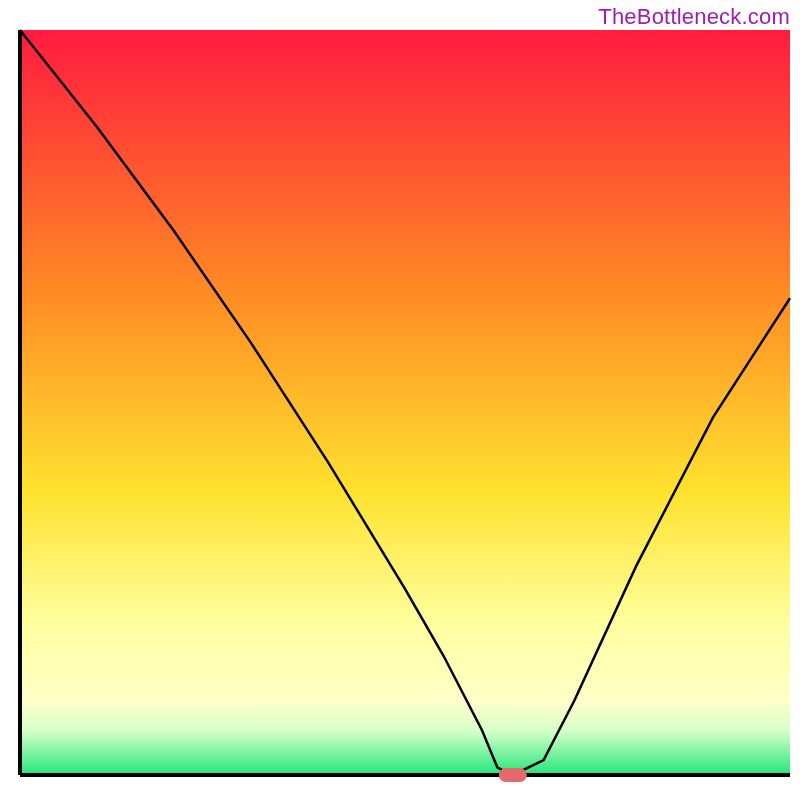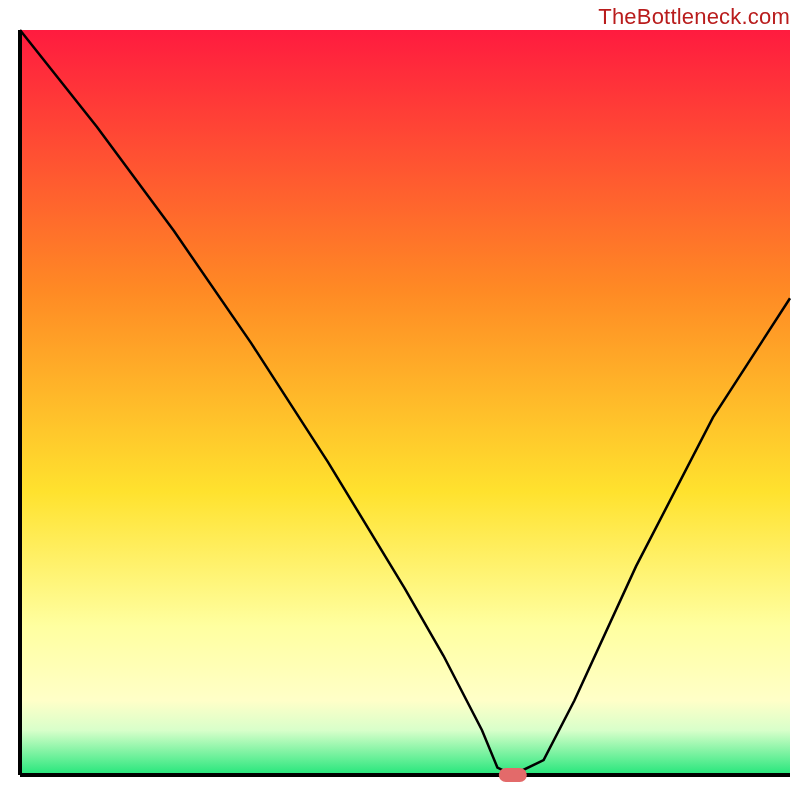--- a/index.html
+++ b/index.html
@@ -12,21 +12,21 @@
   }
   .chart-wrap {
     position: relative;
     width: 800px;
     height: 800px;
   }
   .watermark {
     position: absolute;
     top: 4px;
     right: 10px;
-    color: #b91c1c;
+    color: #a21caf;
     font-size: 22px;
     font-weight: 500;
     letter-spacing: 0.2px;
     z-index: 30;
   }
   svg.chart {
     position: absolute;
     left: 0;
     top: 0;
     width: 800px;

